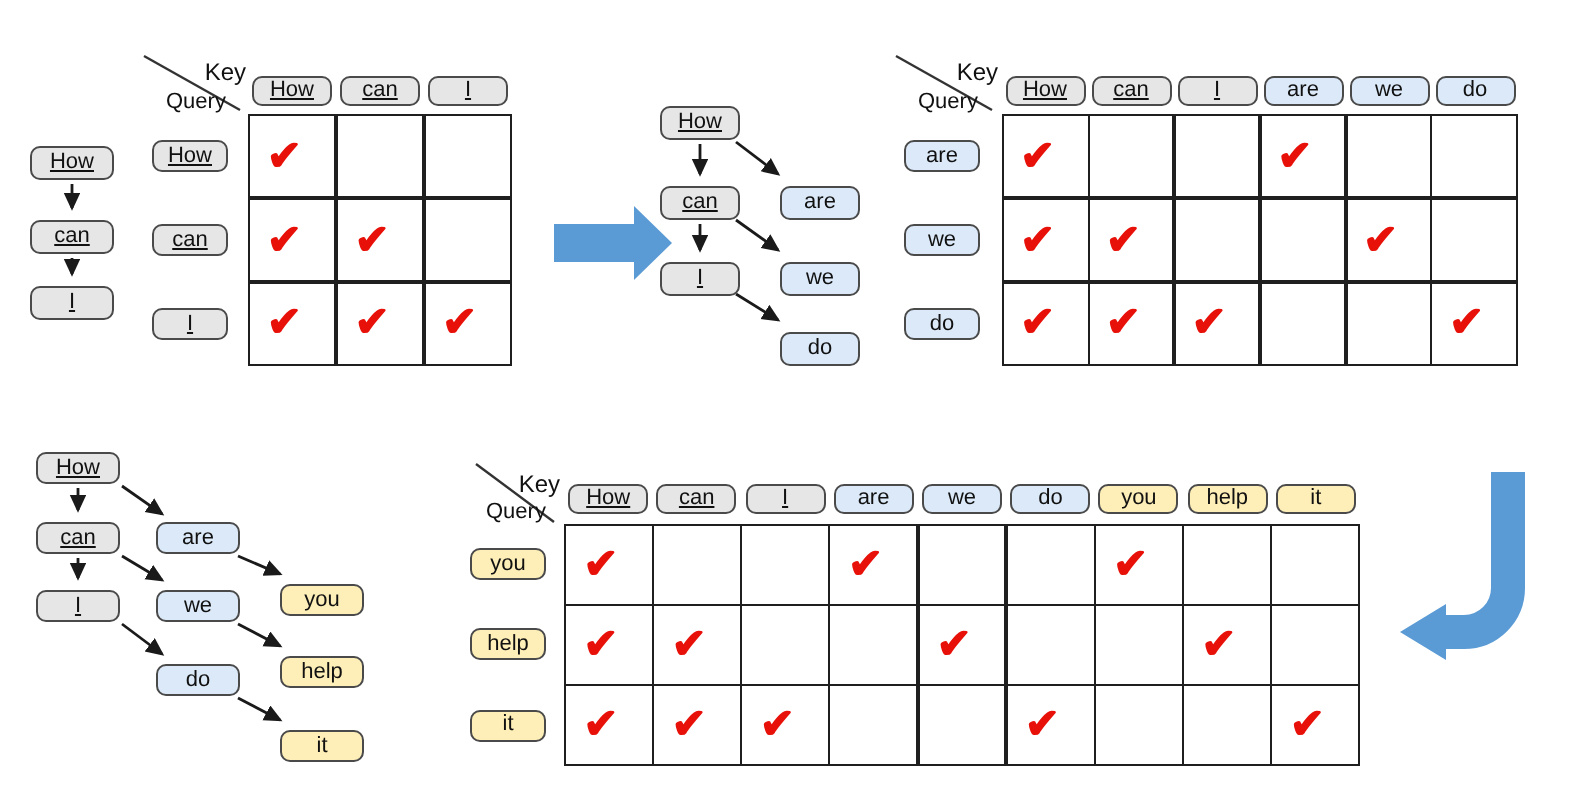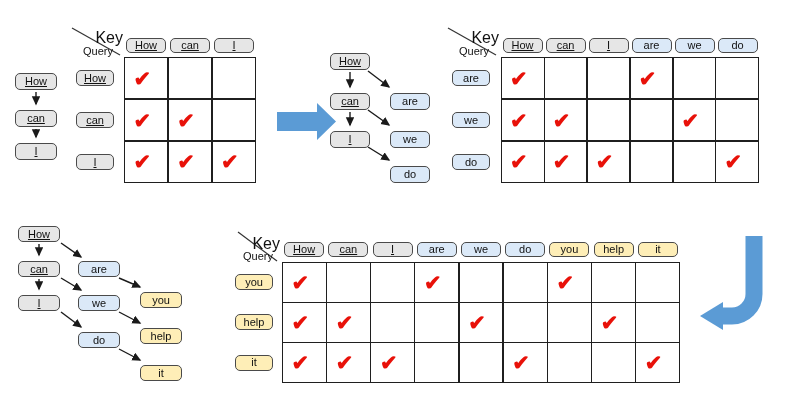--- a/index.html
+++ b/index.html
@@ -25,21 +25,21 @@
   .keys .tbox{position:relative;width:40px;height:15px;justify-self:center;align-self:center;}
   .queries{display:grid;}
   .queries .tbox{position:relative;width:38px;height:16px;margin:auto;}
   .grid{display:grid;background:var(--line);border:1.6px solid var(--line);gap:1.4px;}
   .cell{background:#fff;display:flex;align-items:center;justify-content:center;}
   .check{color:var(--red);font-size:21px;font-weight:bold;line-height:1;transform:translateX(-4px);}
 
   
   .corner{position:absolute;}
   .corner svg{position:absolute;left:0;top:0;}
-  .key-lab{position:absolute;top:7px;right:1px;font-size:16px;}
+  .key-lab{position:absolute;top:7px;right:1px;font-size:12px;}
   .query-lab{position:absolute;bottom:1px;left:0;font-size:11px;margin-left:19px;}
   #m3 .key-lab{top:5px;right:0;}
   #m3 .query-lab{bottom:0;left:2px;}
 </style>
 </head>
 <body>
 
 <div class="canvas">
 
   <svg id="overlay" viewBox="0 0 788 402">

